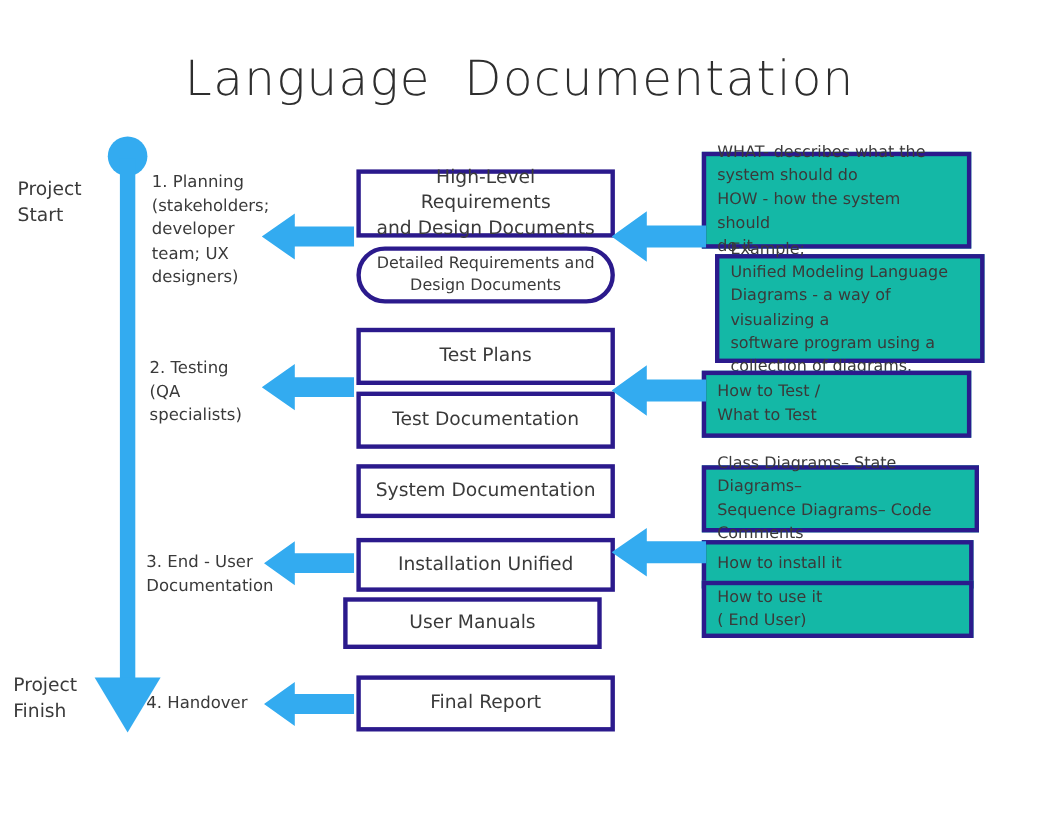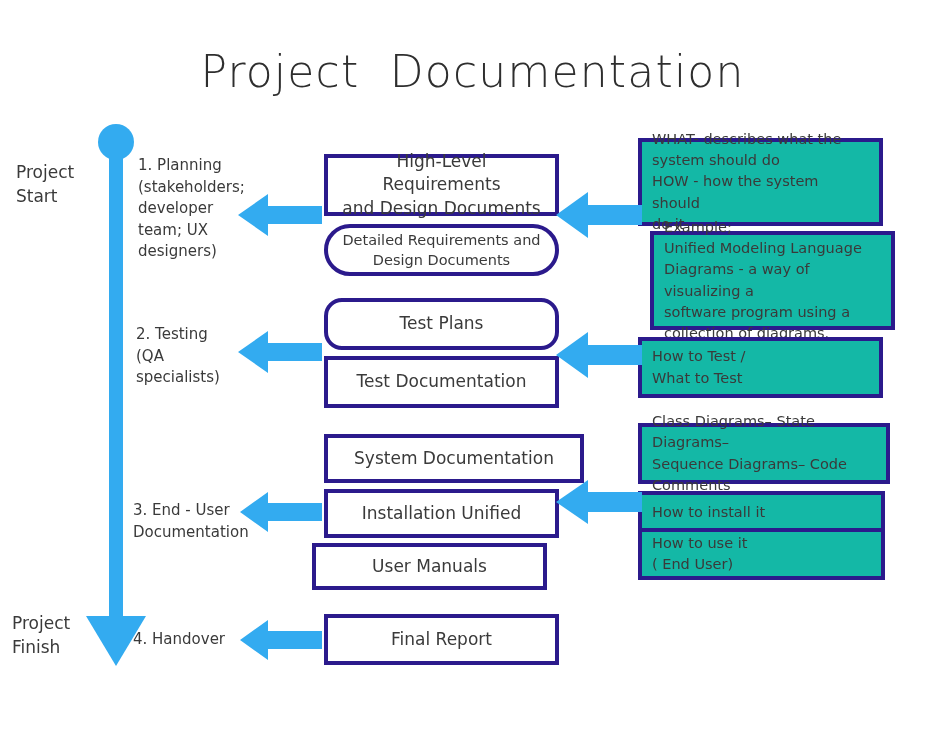--- a/index.html
+++ b/index.html
@@ -127,21 +127,21 @@
 
   
   .block-arrow {
     position: absolute;
   }
   .block-arrow svg { display: block; }
 </style>
 </head>
 <body>
 
-<div id="page-title">Project  Documentation</div>
+<div id="page-title">Language  Documentation</div>
 
 <div id="timeline">
   <div class="tl-circle"></div>
   <div class="tl-shaft"></div>
   <div class="tl-head"></div>
 </div>
 
 <div id="project-start" class="endpoint-label">Project
 Start</div>
 
@@ -163,25 +163,25 @@
 
 <div id="stage-4" class="stage-label">4. Handover</div>
 
 <div class="doc-box mid" style="left:324px; top:154px; width:235px; height:62px;">High-Level
 Requirements
 and Design Documents</div>
 
 <div class="doc-box mid small" style="left:324px; top:224px; width:235px; height:52px;border-radius:26px;">Detailed Requirements and
 Design Documents</div>
 
-<div class="doc-box mid" style="left:324px; top:298px; width:235px; height:52px;border-radius:18px;">Test Plans</div>
+<div class="doc-box mid" style="left:324px; top:298px; width:235px; height:52px;">Test Plans</div>
 
 <div class="doc-box mid" style="left:324px; top:356px; width:235px; height:52px;">Test Documentation</div>
 
-<div class="doc-box mid" style="left:324px; top:434px; width:260px; height:49px;">System  Documentation</div>
+<div class="doc-box mid" style="left:324px; top:422px; width:235px; height:49px;">System  Documentation</div>
 
 <div class="doc-box mid" style="left:324px; top:489px; width:235px; height:49px;">Installation Unified</div>
 
 <div class="doc-box mid" style="left:312px; top:543px; width:235px; height:47px;">User Manuals</div>
 
 <div class="doc-box mid" style="left:324px; top:614px; width:235px; height:51px;">Final Report</div>
 
 <div class="note-box" style="left:638px; top:138px; width:245px; height:88px;">WHAT- describes what the
 system should do
 HOW - how the system should

